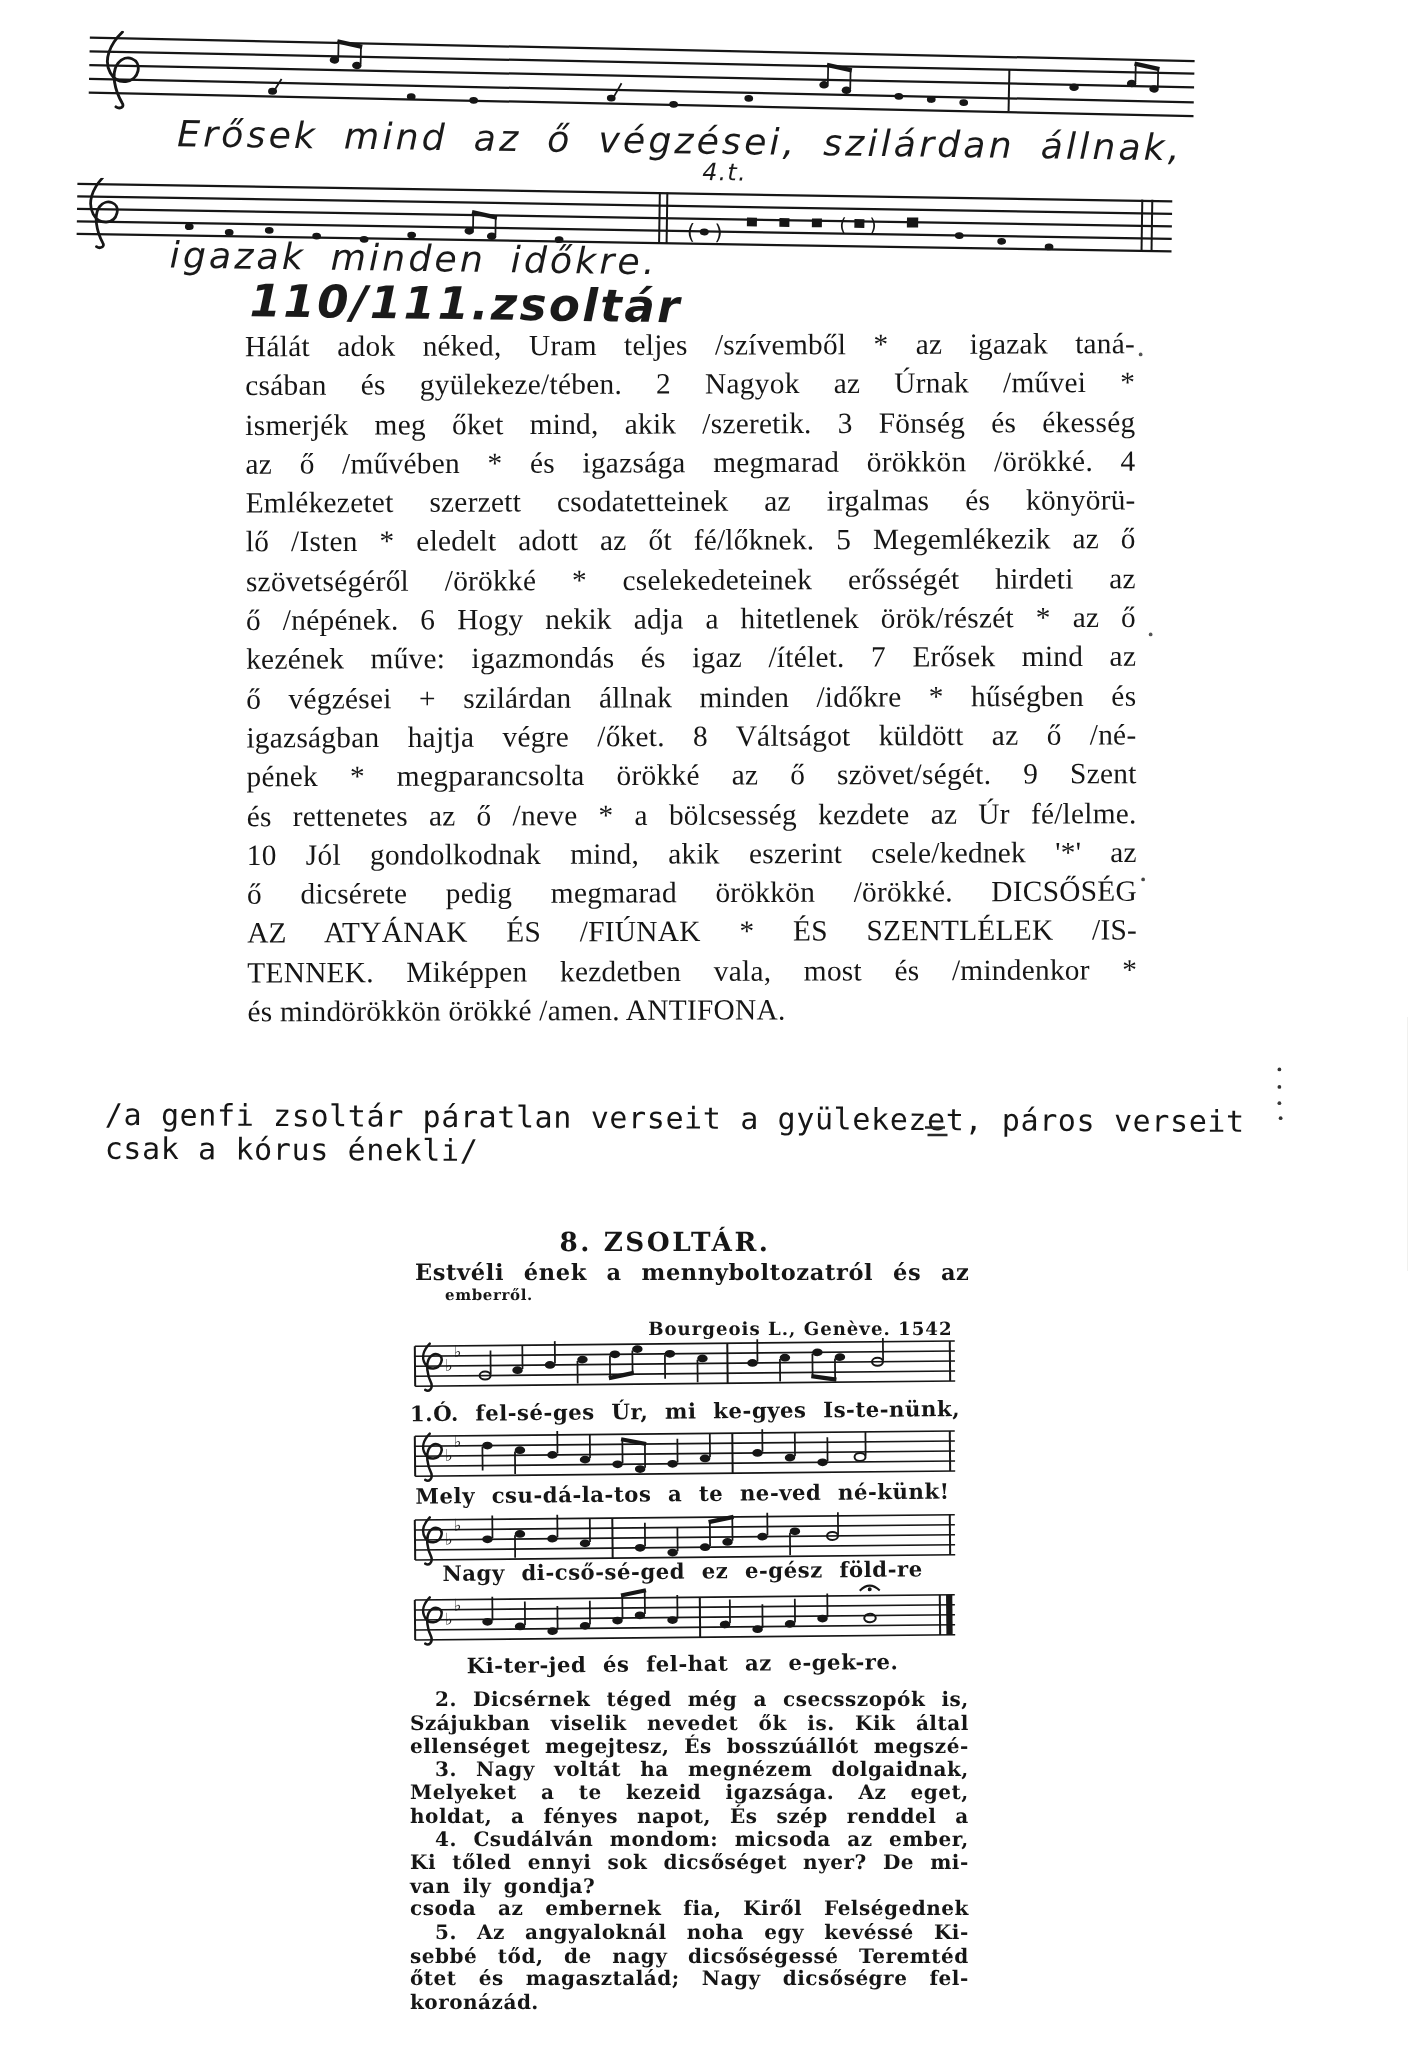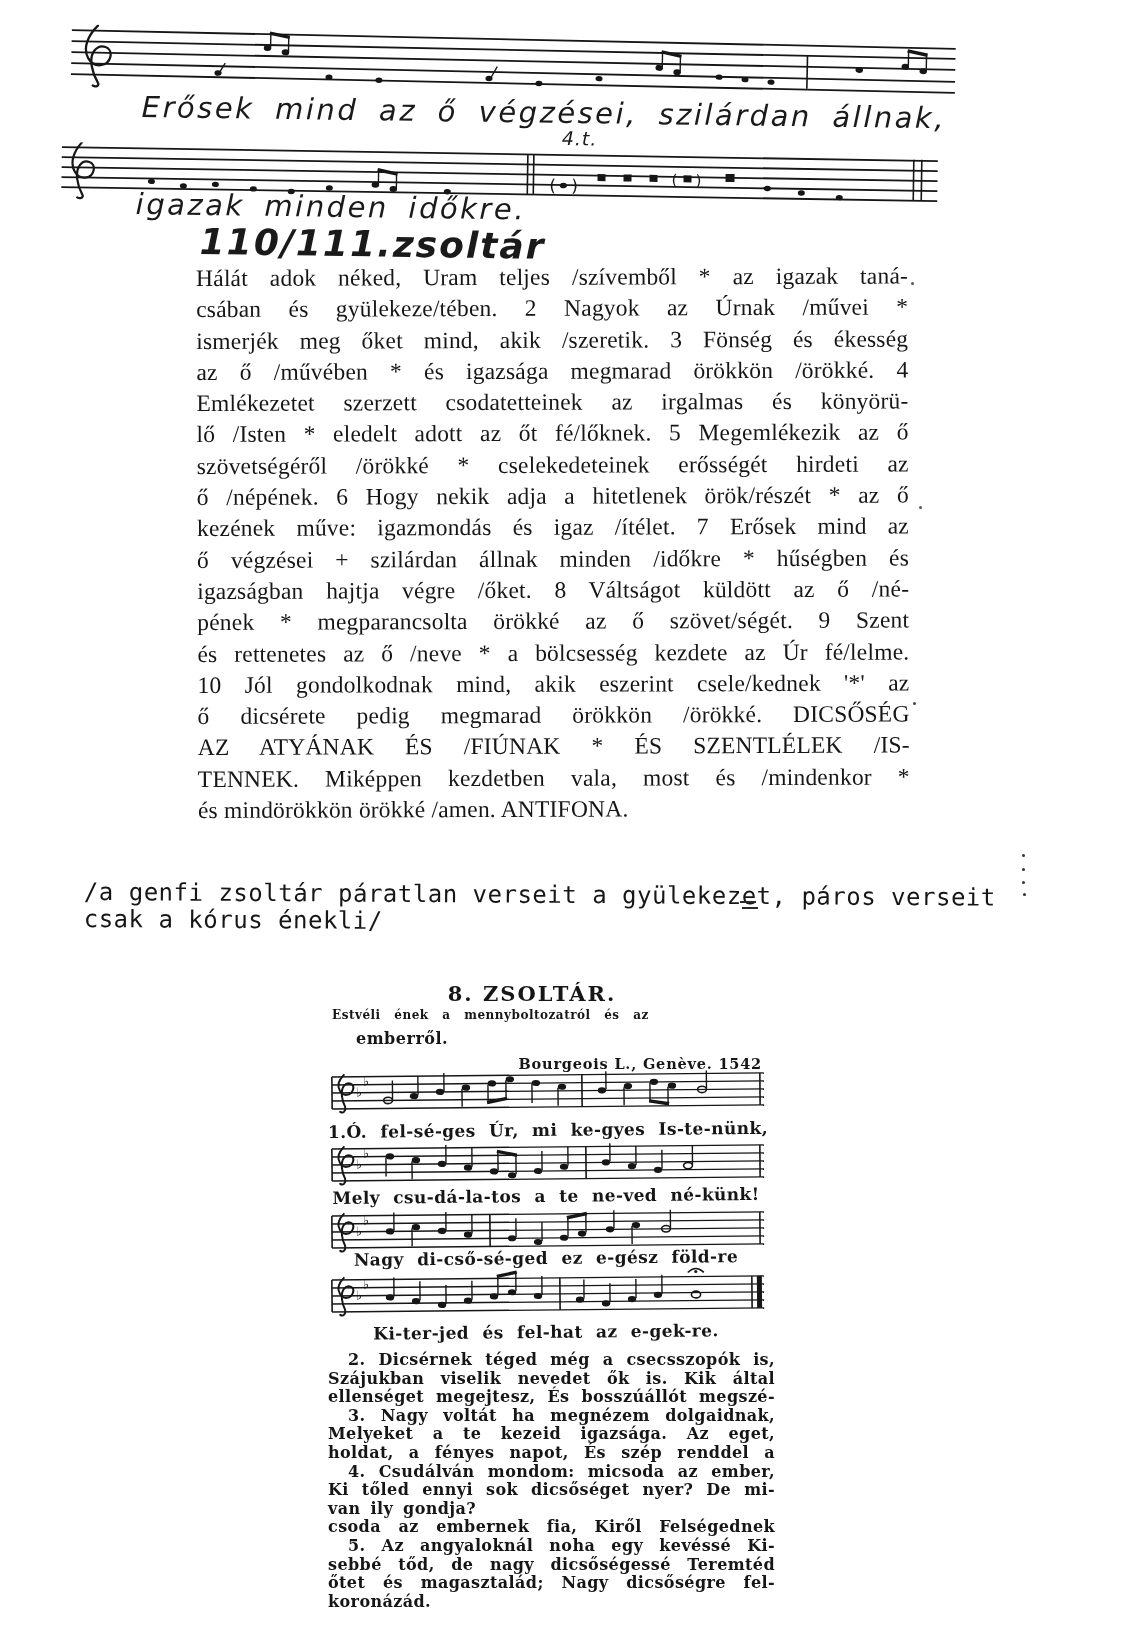--- a/index.html
+++ b/index.html
@@ -47,22 +47,22 @@
     white-space:nowrap;
   }
 
   
   .hymn{
     position:absolute;left:328px;top:981px;width:448px;height:676px;
     font-family:"DejaVu Serif", serif;
   }
   .hymn>div{position:absolute;}
   .htitle{top:0;left:0;width:408px;text-align:center;font-size:21px;font-weight:bold;letter-spacing:2px;}
-  .hsub1{top:27px;left:4px;font-size:12px;font-weight:bold;word-spacing:9px;letter-spacing:0.5px;white-space:nowrap;}
-  .hsub2{top:48px;left:28px;font-size:16px;font-weight:bold;letter-spacing:0.5px;}
+  .hsub1{top:27px;left:4px;font-size:18px;font-weight:bold;word-spacing:9px;letter-spacing:0.5px;white-space:nowrap;}
+  .hsub2{top:48px;left:28px;font-size:12px;font-weight:bold;letter-spacing:0.5px;}
   .hattr{top:74px;right:14px;font-size:14.5px;font-weight:bold;letter-spacing:0.8px;}
   .pstaff{position:absolute;left:2px;transform:rotate(-0.55deg);transform-origin:left center;}
   .st1{top:90px;}  .st2{top:162px;} .st3{top:229px;} .st4{top:289px;}
   .lyric{
     position:absolute;left:0;width:436px;text-align:center;
     font-size:17px;font-weight:bold;word-spacing:7px;letter-spacing:0.4px;
     transform:rotate(-0.55deg);transform-origin:left center;white-space:nowrap;
   }
   .ly1{top:141px;} .ly2{top:207px;} .ly3{top:269px;} .ly4{top:343px;}
   .verses{

